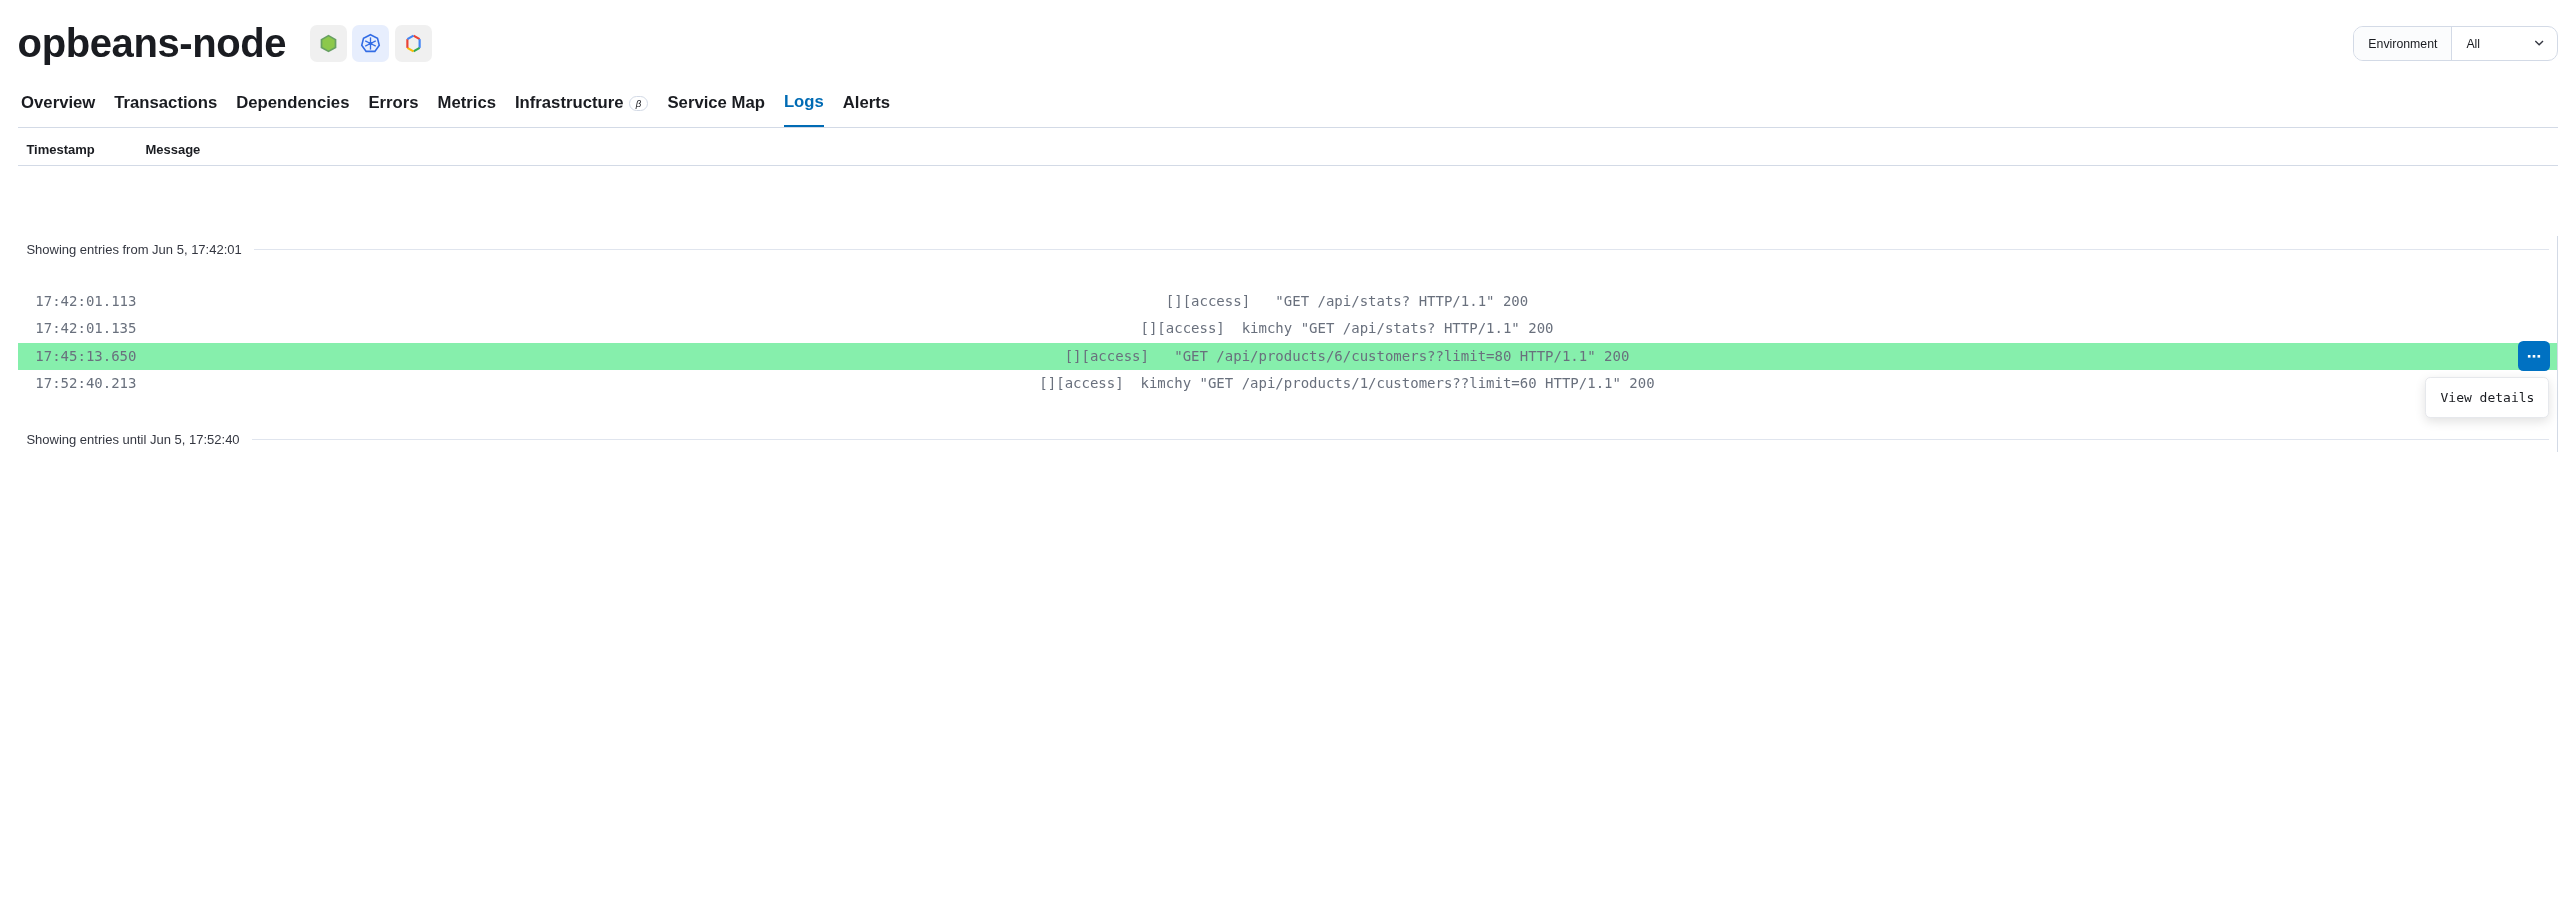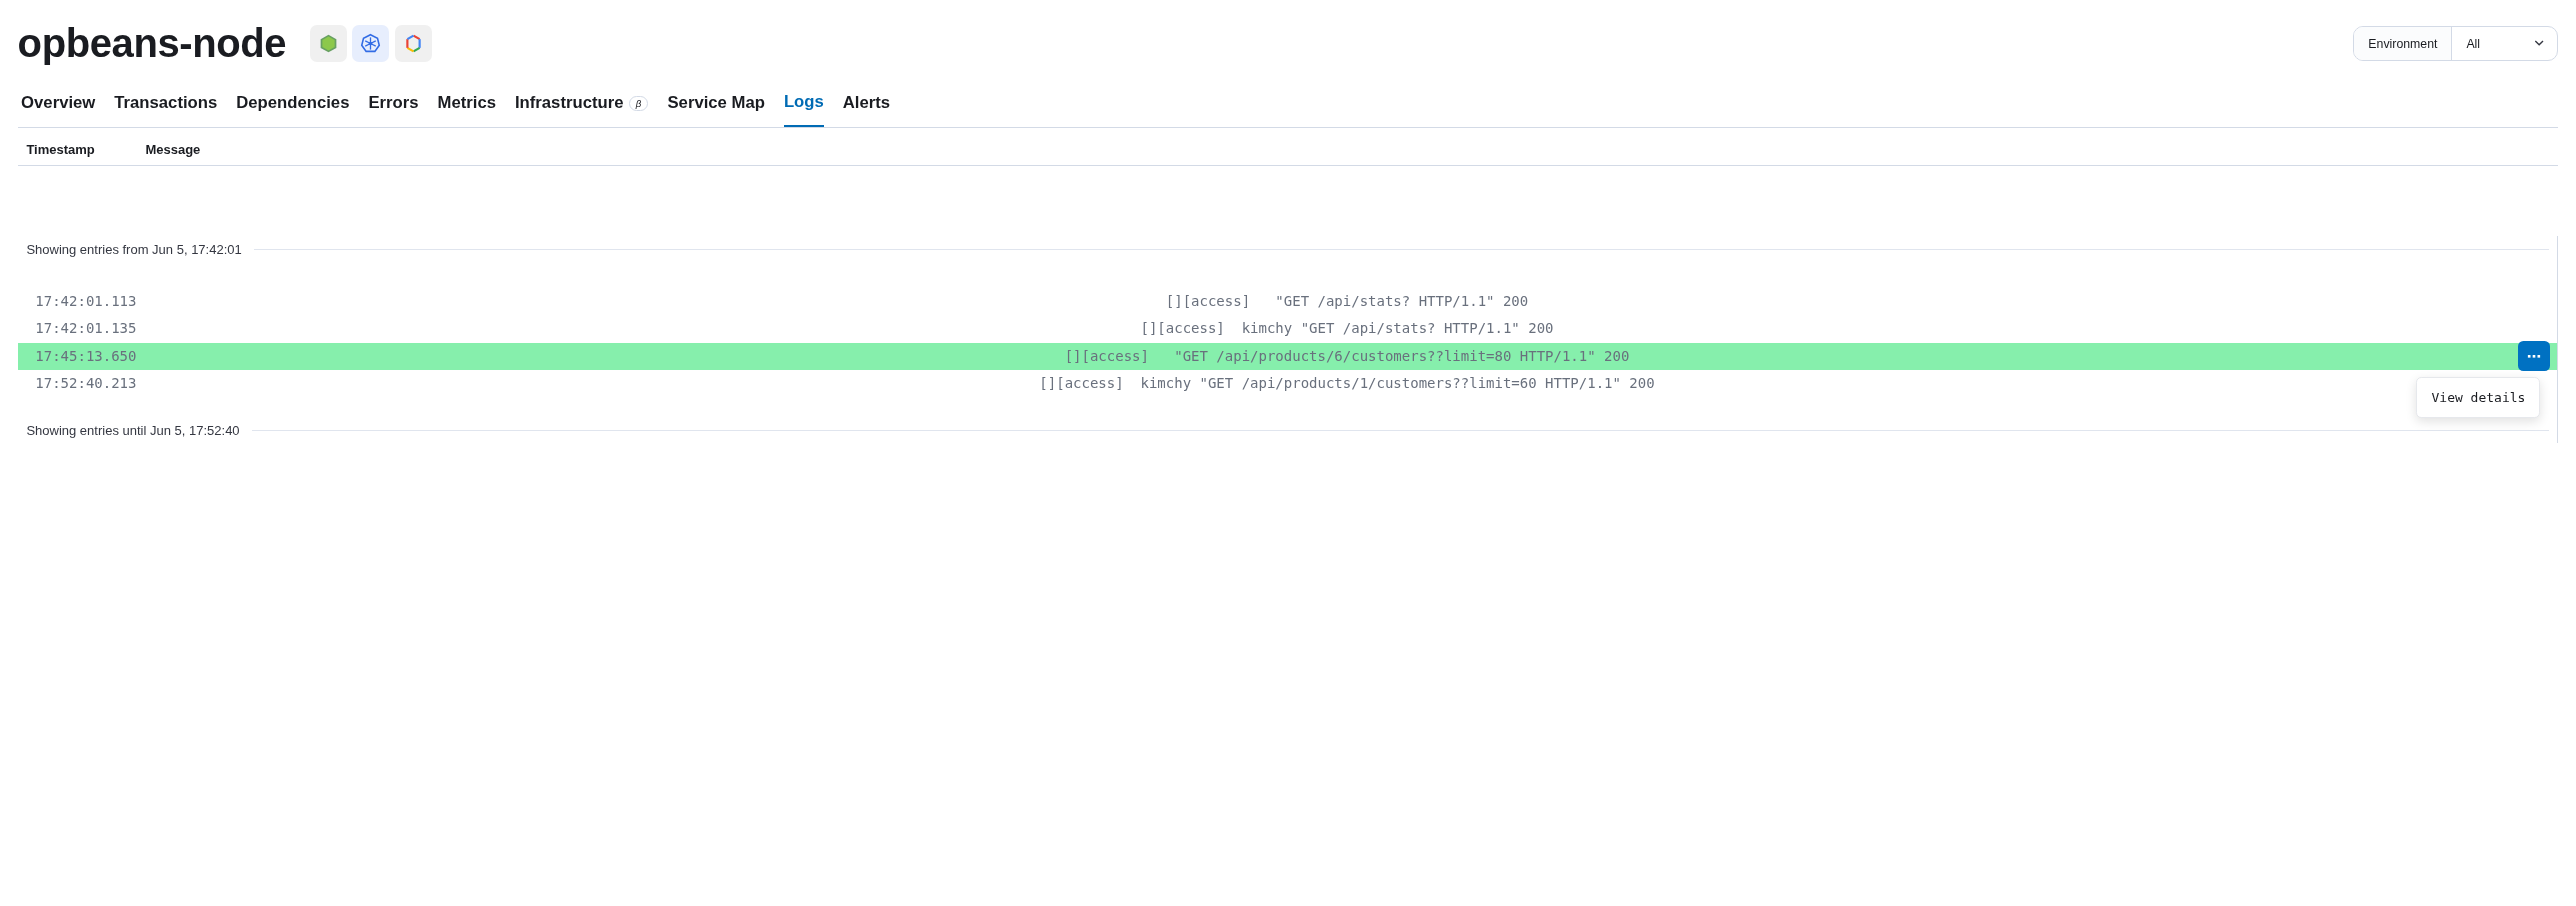--- a/index.html
+++ b/index.html
@@ -112,21 +112,21 @@
     }
     .log-boundary {
       display: flex;
       align-items: center;
       gap: 12px;
       padding: 5.3px 8.8px;
       font-size: 13px;
       color: #343741;
       margin-top: 70px;
     }
-    .log-boundary.bottom { margin-top: 20px; }
+    .log-boundary.bottom { margin-top: 29px; }
     .log-boundary .line {
       flex: 1;
       height: 0.9px;
       background: #e0e5ee;
     }
     .log-rows { margin-top: 26px; }
     .log-row {
       display: flex;
       padding: 1.8px 8.8px;
       font-family: "Menlo", "Consolas", monospace;
@@ -161,21 +161,21 @@
       color: #fff;
       width: 32px;
       height: 30px;
       display: flex;
       align-items: center;
       justify-content: center;
       cursor: pointer;
     }
     .tooltip {
       position: absolute;
-      right: 10px;
+      right: 1px;
       top: 100%;
       margin-top: 5.3px;
       background: #fff;
       border: 0.9px solid #e6e8ec;
       border-radius: 5.3px;
       box-shadow: 0 3.5px 10.5px rgba(0,0,0,0.12);
       padding: 8.8px 14px;
       font-size: 13px;
       white-space: nowrap;
     }

